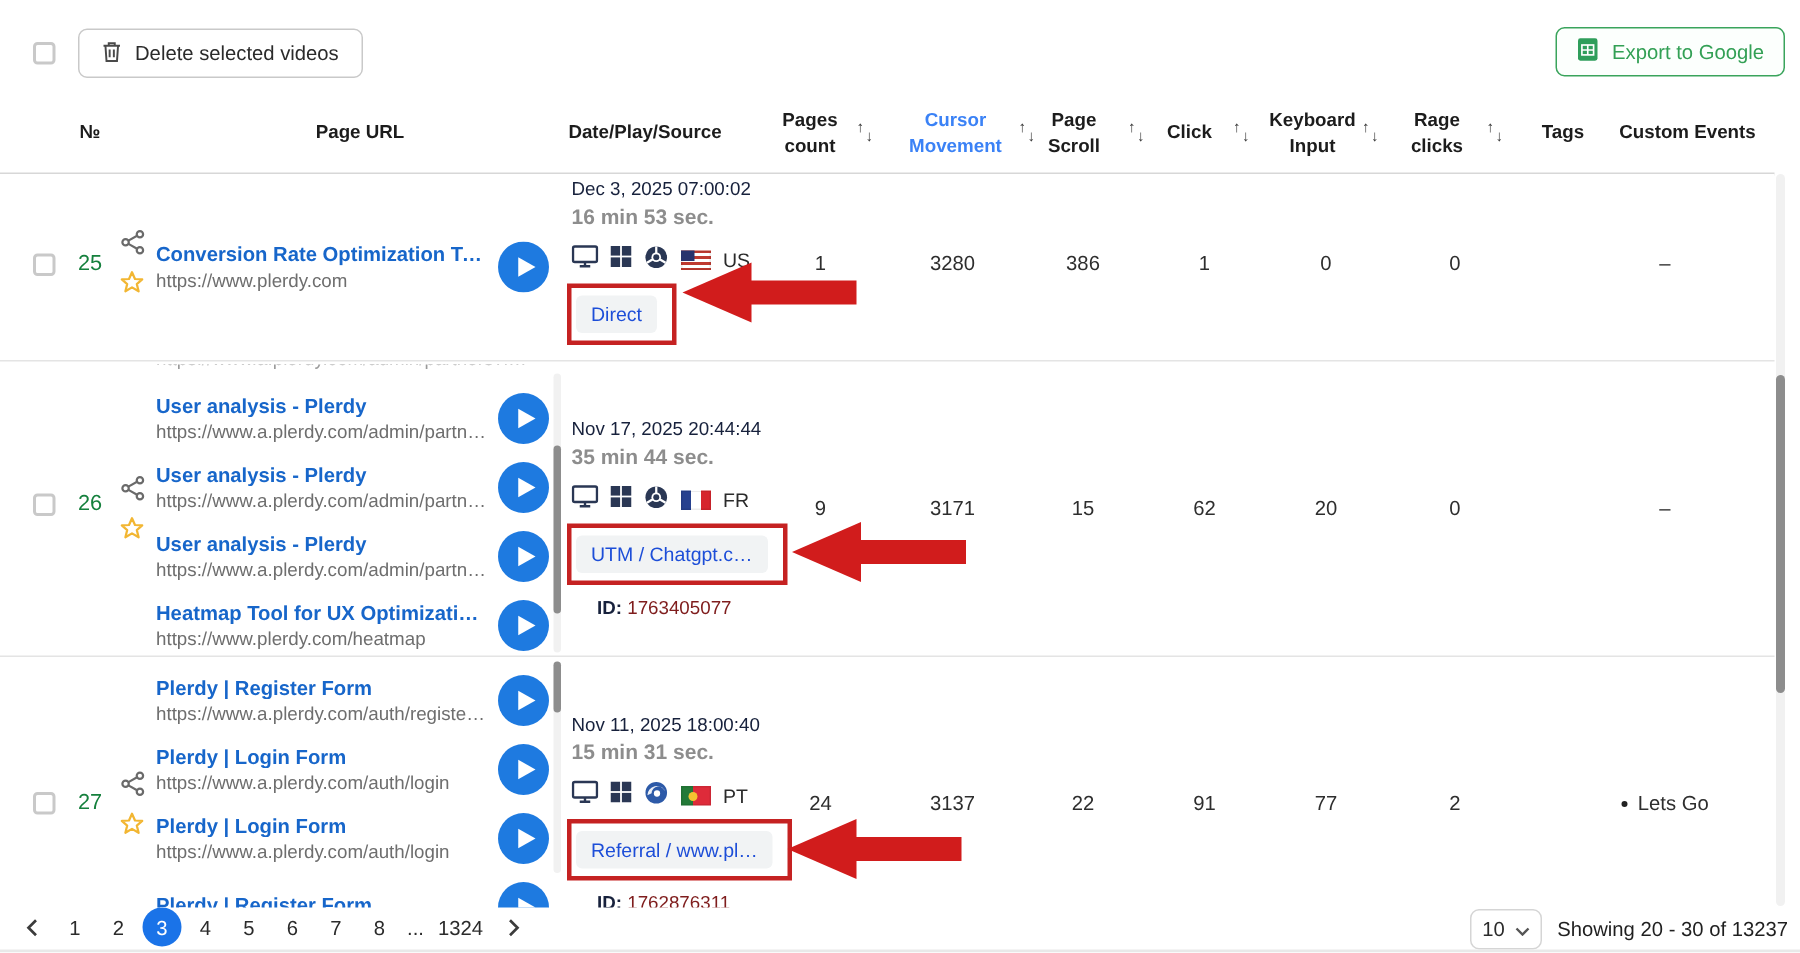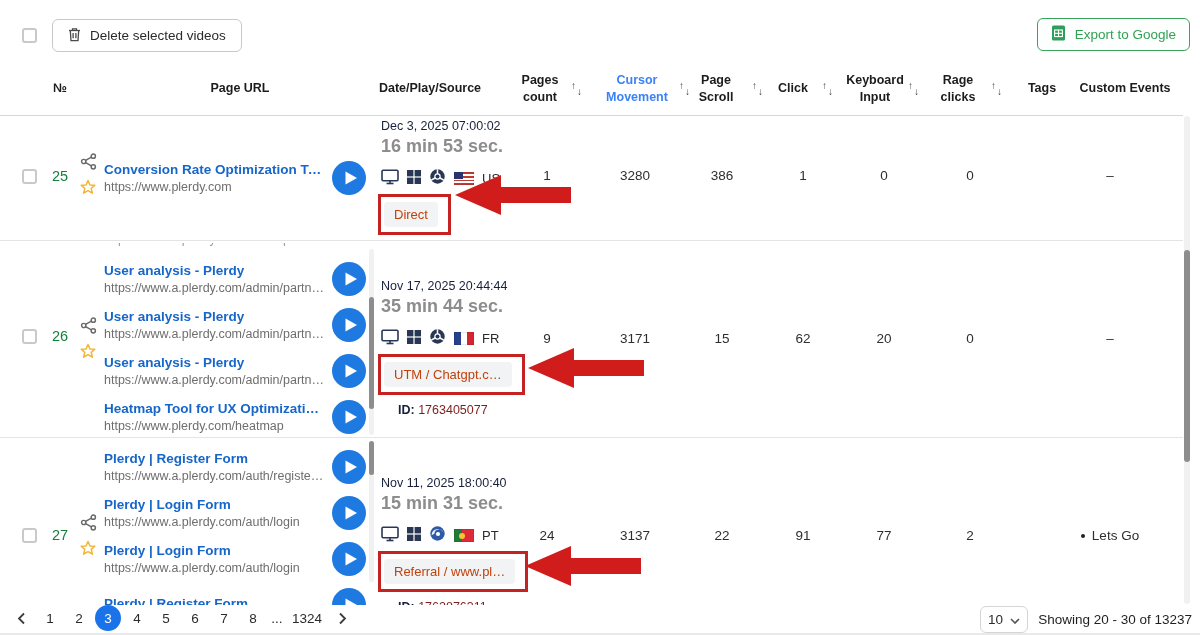--- a/index.html
+++ b/index.html
@@ -29,25 +29,25 @@
   .entry{display:flex;align-items:center;height:46px;}
   .entry .txt{width:222px;overflow:hidden;}
   .ptitle{font-size:13.5px;font-weight:bold;color:#1766ca;white-space:nowrap;overflow:hidden;text-overflow:ellipsis;}
   .purl{font-size:12.5px;color:#6e6e6e;margin-top:3px;white-space:nowrap;overflow:hidden;text-overflow:ellipsis;}
   .play{width:34px;height:34px;margin-left:6px;flex:0 0 auto;}
   .partial{height:7px;overflow:hidden;position:relative;margin-bottom:6px;}
   .partial span{position:absolute;top:-11px;left:0;font-size:12.5px;color:#9a9a9a;white-space:nowrap;}
   
   .dcol{position:absolute;left:381px;width:160px;}
   .ddate{font-size:12.5px;font-weight:normal;color:#17213c;}
-  .ddur{font-size:18px;font-weight:bold;color:#8d8d8d;margin-top:3px;}
+  .ddur{font-size:14px;font-weight:bold;color:#8d8d8d;margin-top:3px;}
   .dicons{display:flex;align-items:center;gap:8px;margin-top:13px;height:17px;}
   .country{font-size:13px;color:#2b2b2b;}
   .red-box{display:inline-block;border:3px solid #c52222;padding:5px 10px 5px 3px;margin-top:7px;margin-left:-3px;background:#fff;}
-  .src-chip{display:inline-block;background:#f1f3f4;border-radius:4px;padding:5px 10px;font-size:13px;color:#c2410c;white-space:nowrap;}
+  .src-chip{display:inline-block;background:#f1f3f4;border-radius:4px;padding:5px 10px;font-size:13px;color:#1d4ed8;white-space:nowrap;}
   .did{margin-top:8px;font-size:12.5px;}
   .did b{color:#17213c;padding-left:17px;}
   .did span{color:#7f1d1d;}
   
   .v{position:absolute;text-align:center;font-size:13.5px;color:#2e2e2e;}
   .v-pc{left:517px;width:60px;} .v-cm{left:600px;width:70px;} .v-ps{left:692px;width:60px;}
   .v-ck{left:773px;width:60px;} .v-kb{left:854px;width:60px;} .v-rg{left:940px;width:60px;}
   .v-ce{left:1055px;width:110px;display:flex;align-items:center;justify-content:center;gap:7px;}
   .dot{width:4px;height:4px;border-radius:50%;background:#222;flex:0 0 auto;}
   

